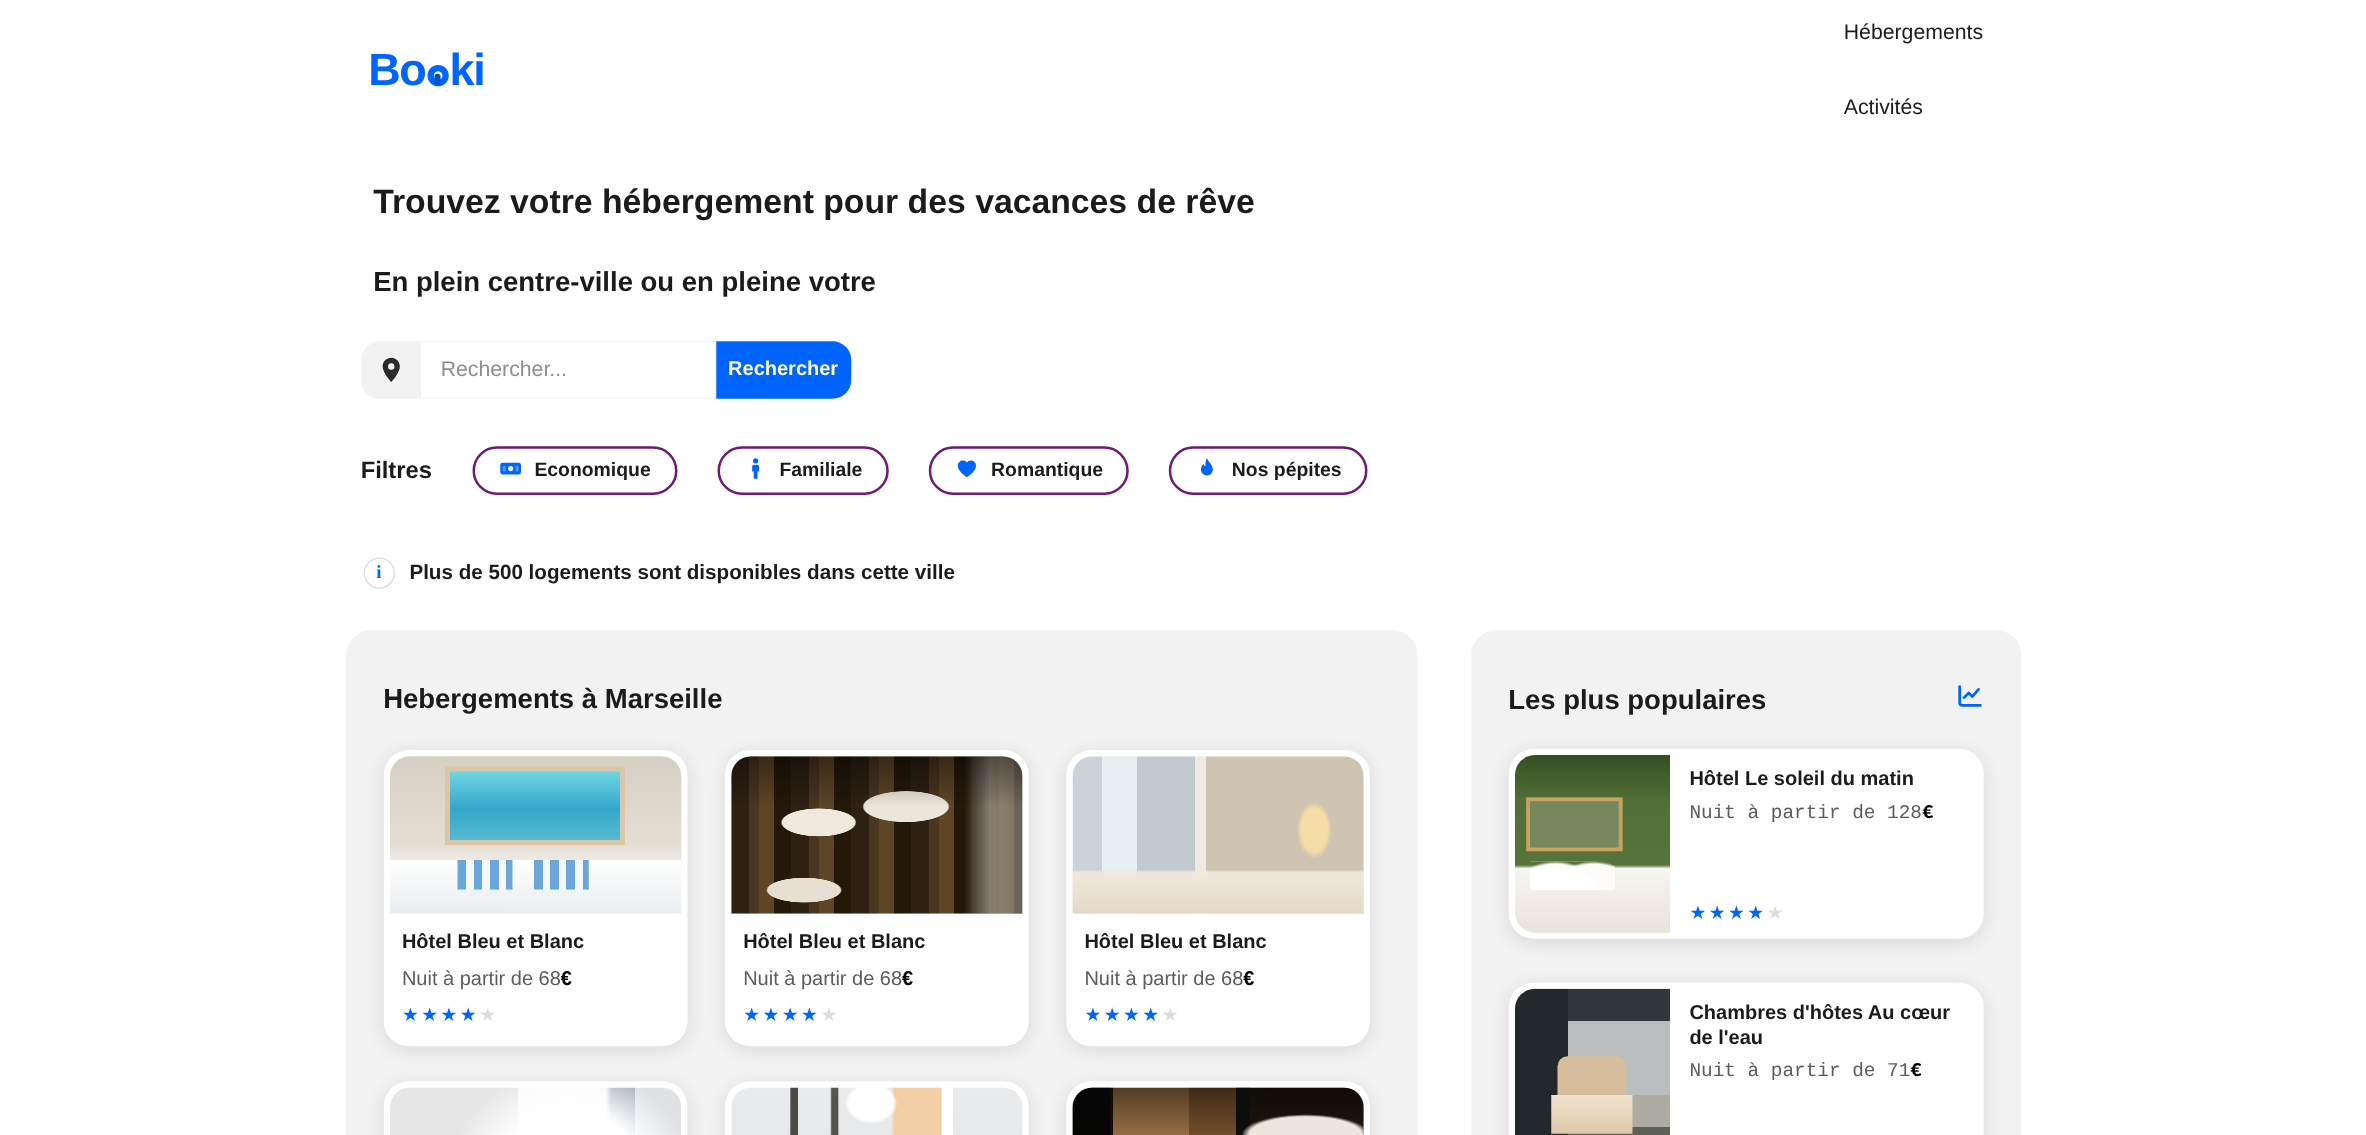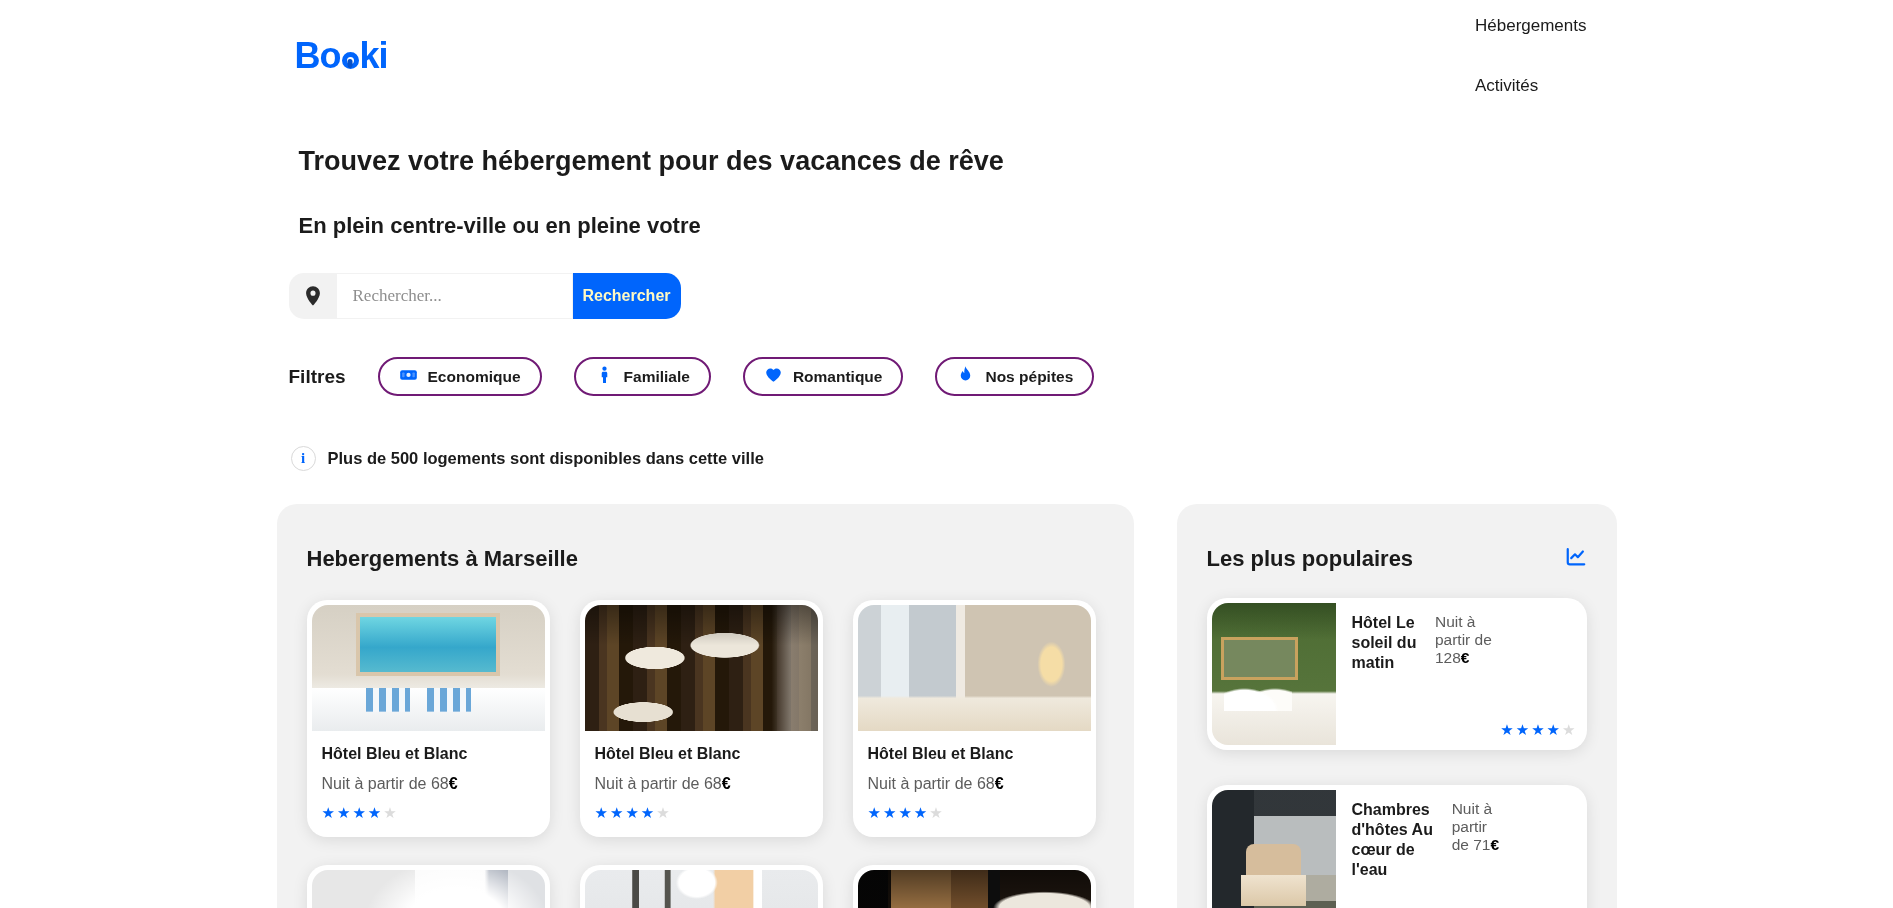--- a/index.html
+++ b/index.html
@@ -21,21 +21,21 @@
   nav a { color: #1b1b1b; text-decoration: none; cursor: pointer; }
 
   
   h1 { font-size: 27px; font-weight: bold; margin: 50px 0 0 22px; }
   .subtitle { font-size: 22px; font-weight: bold; margin: 36px 0 0 22px; }
 
   
   .search { display: flex; margin: 34px 0 0 12px; height: 46px; width: fit-content; }
   .search-pin { width: 48px; background: var(--section_bg, #F2F2F2); border-radius: 15px 0 0 15px; display: flex; align-items: center; justify-content: center; }
   .search-pin svg { width: 18px; height: 22px; }
-  .search input { width: 236px; border: 1px solid var(--section_bg, #F2F2F2); border-left: none; padding: 0 16px; font-size: 17px; font-weight: bold; font-family: Liberation Serif, serif; outline: none; }
+  .search input { width: 236px; border: 1px solid var(--section_bg, #F2F2F2); border-left: none; padding: 0 16px; font-size: 17px; font-weight: bold; font-family: Liberation Sans, sans-serif; outline: none; }
   .search input::placeholder { color: #8e8e8e; font-weight: normal; }
   .search button { width: 108px; background: var(--accent, #0065FC); color: #fef9c3; border: none; border-radius: 0 15px 15px 0; font-size: 16px; font-weight: 600; font-family: "Liberation Sans", sans-serif; cursor: pointer; }
 
   
   .filters { display: flex; align-items: center; gap: 32px; margin: 38px 0 0 12px; }
   .filters-label { font-size: 19px; font-weight: bold; margin-right: 0; }
   .pill { height: 39px; border: 2px solid #701a75; background: #fff; border-radius: 22px; display: flex; align-items: center; gap: 10px; padding: 0 19px; font-size: 15.5px; font-weight: bold; font-family: "Liberation Sans", sans-serif; color: #1b1b1b; cursor: pointer; }
   .pill svg { width: 19px; height: 19px; flex-shrink: 0; }
 
   
@@ -60,23 +60,23 @@
   .price { font-size: 16px; color: #5c5c5c; margin: 12px 0 0; }
   .price b { color: #000; }
   .stars { margin-top: 12px; font-size: 15px; letter-spacing: 2px; line-height: 1; }
   .star-on { color: var(--accent, #0065FC); }
   .star-off { color: var(--star_off, #DCDCDC); }
 
   
   .pop-card { display: flex; background: #fff; border-radius: 20px; padding: 5px; height: 152px; box-shadow: 0 3px 15px rgba(0,0,0,.1); margin-top: 35px; cursor: pointer; }
   .pop-card:first-of-type { margin-top: 26px; }
   .pop-photo { width: 124px; flex-shrink: 0; border-radius: 16px 0 0 16px; position: relative; overflow: hidden; }
-  .pop-body { flex: 1; display: flex; flex-direction: row; padding: 10px 4px 8px 16px; justify-content: center; }
+  .pop-body { flex: 1; display: flex; flex-direction: column; padding: 10px 4px 8px 16px; justify-content: center; }
   .pop-body h3 { font-size: 16px; font-weight: bold; margin: 0 0 7px; line-height: 1.25; }
-  .pop-body .price { margin: 0; font-size: 15.5px; }
+  .pop-body .price { margin: 0; font-size: 15.5px; font-family: Liberation Mono, monospace; }
   .pop-body .stars { margin-top: auto; }
 
   
   .photo, .pop-photo { background-color: #ccc; }
   .photo.bedroom-sea-painting { background: linear-gradient(180deg, #d6d0c4 0%, #e3ddd2 55%, #f1efe9 70%, #ffffff 100%); }
   .photo.bedroom-sea-painting::before { content:""; position:absolute; left:19%; right:19%; top:6%; height:44%;
     background: linear-gradient(180deg,#6fd6e2 0%, #35a7cb 55%, #56bacf 100%); border: 4px solid #d9c6ab; }
   .photo.bedroom-sea-painting::after { content:""; position:absolute; left:0; right:0; bottom:0; height:34%;
     background:
       repeating-linear-gradient(90deg, #6aa7d8 0 7px, #f4f8fb 7px 13px),

